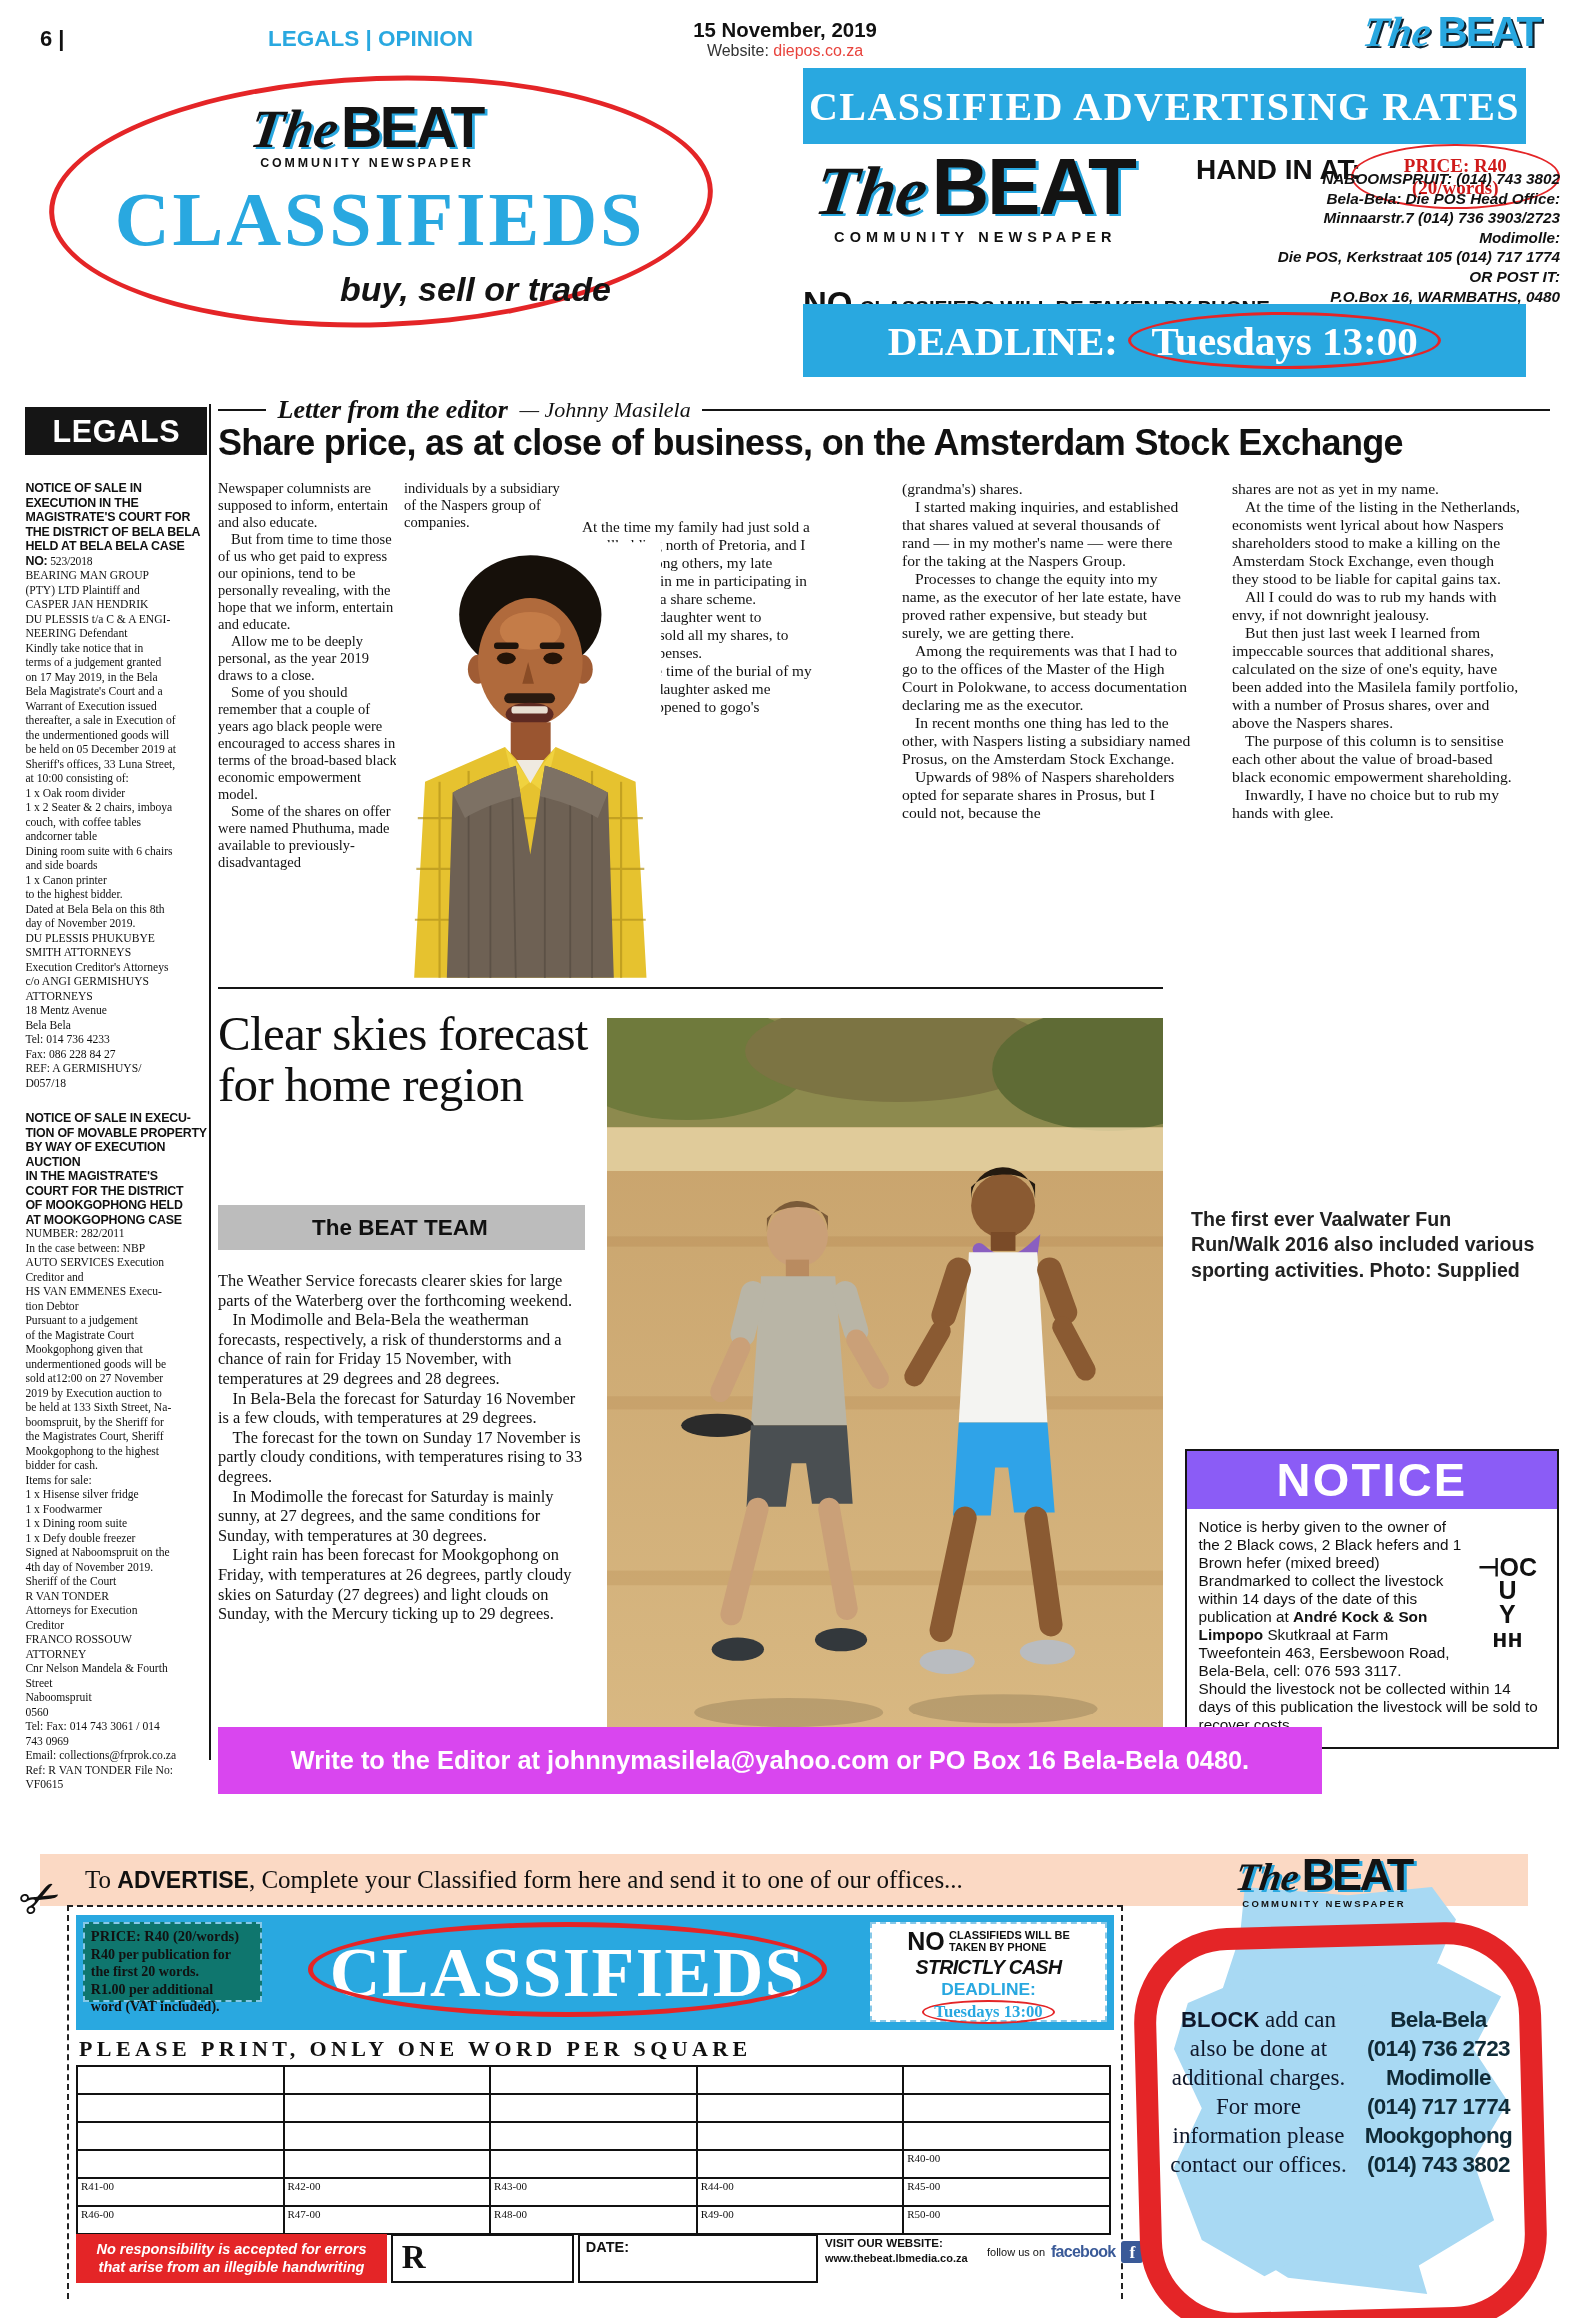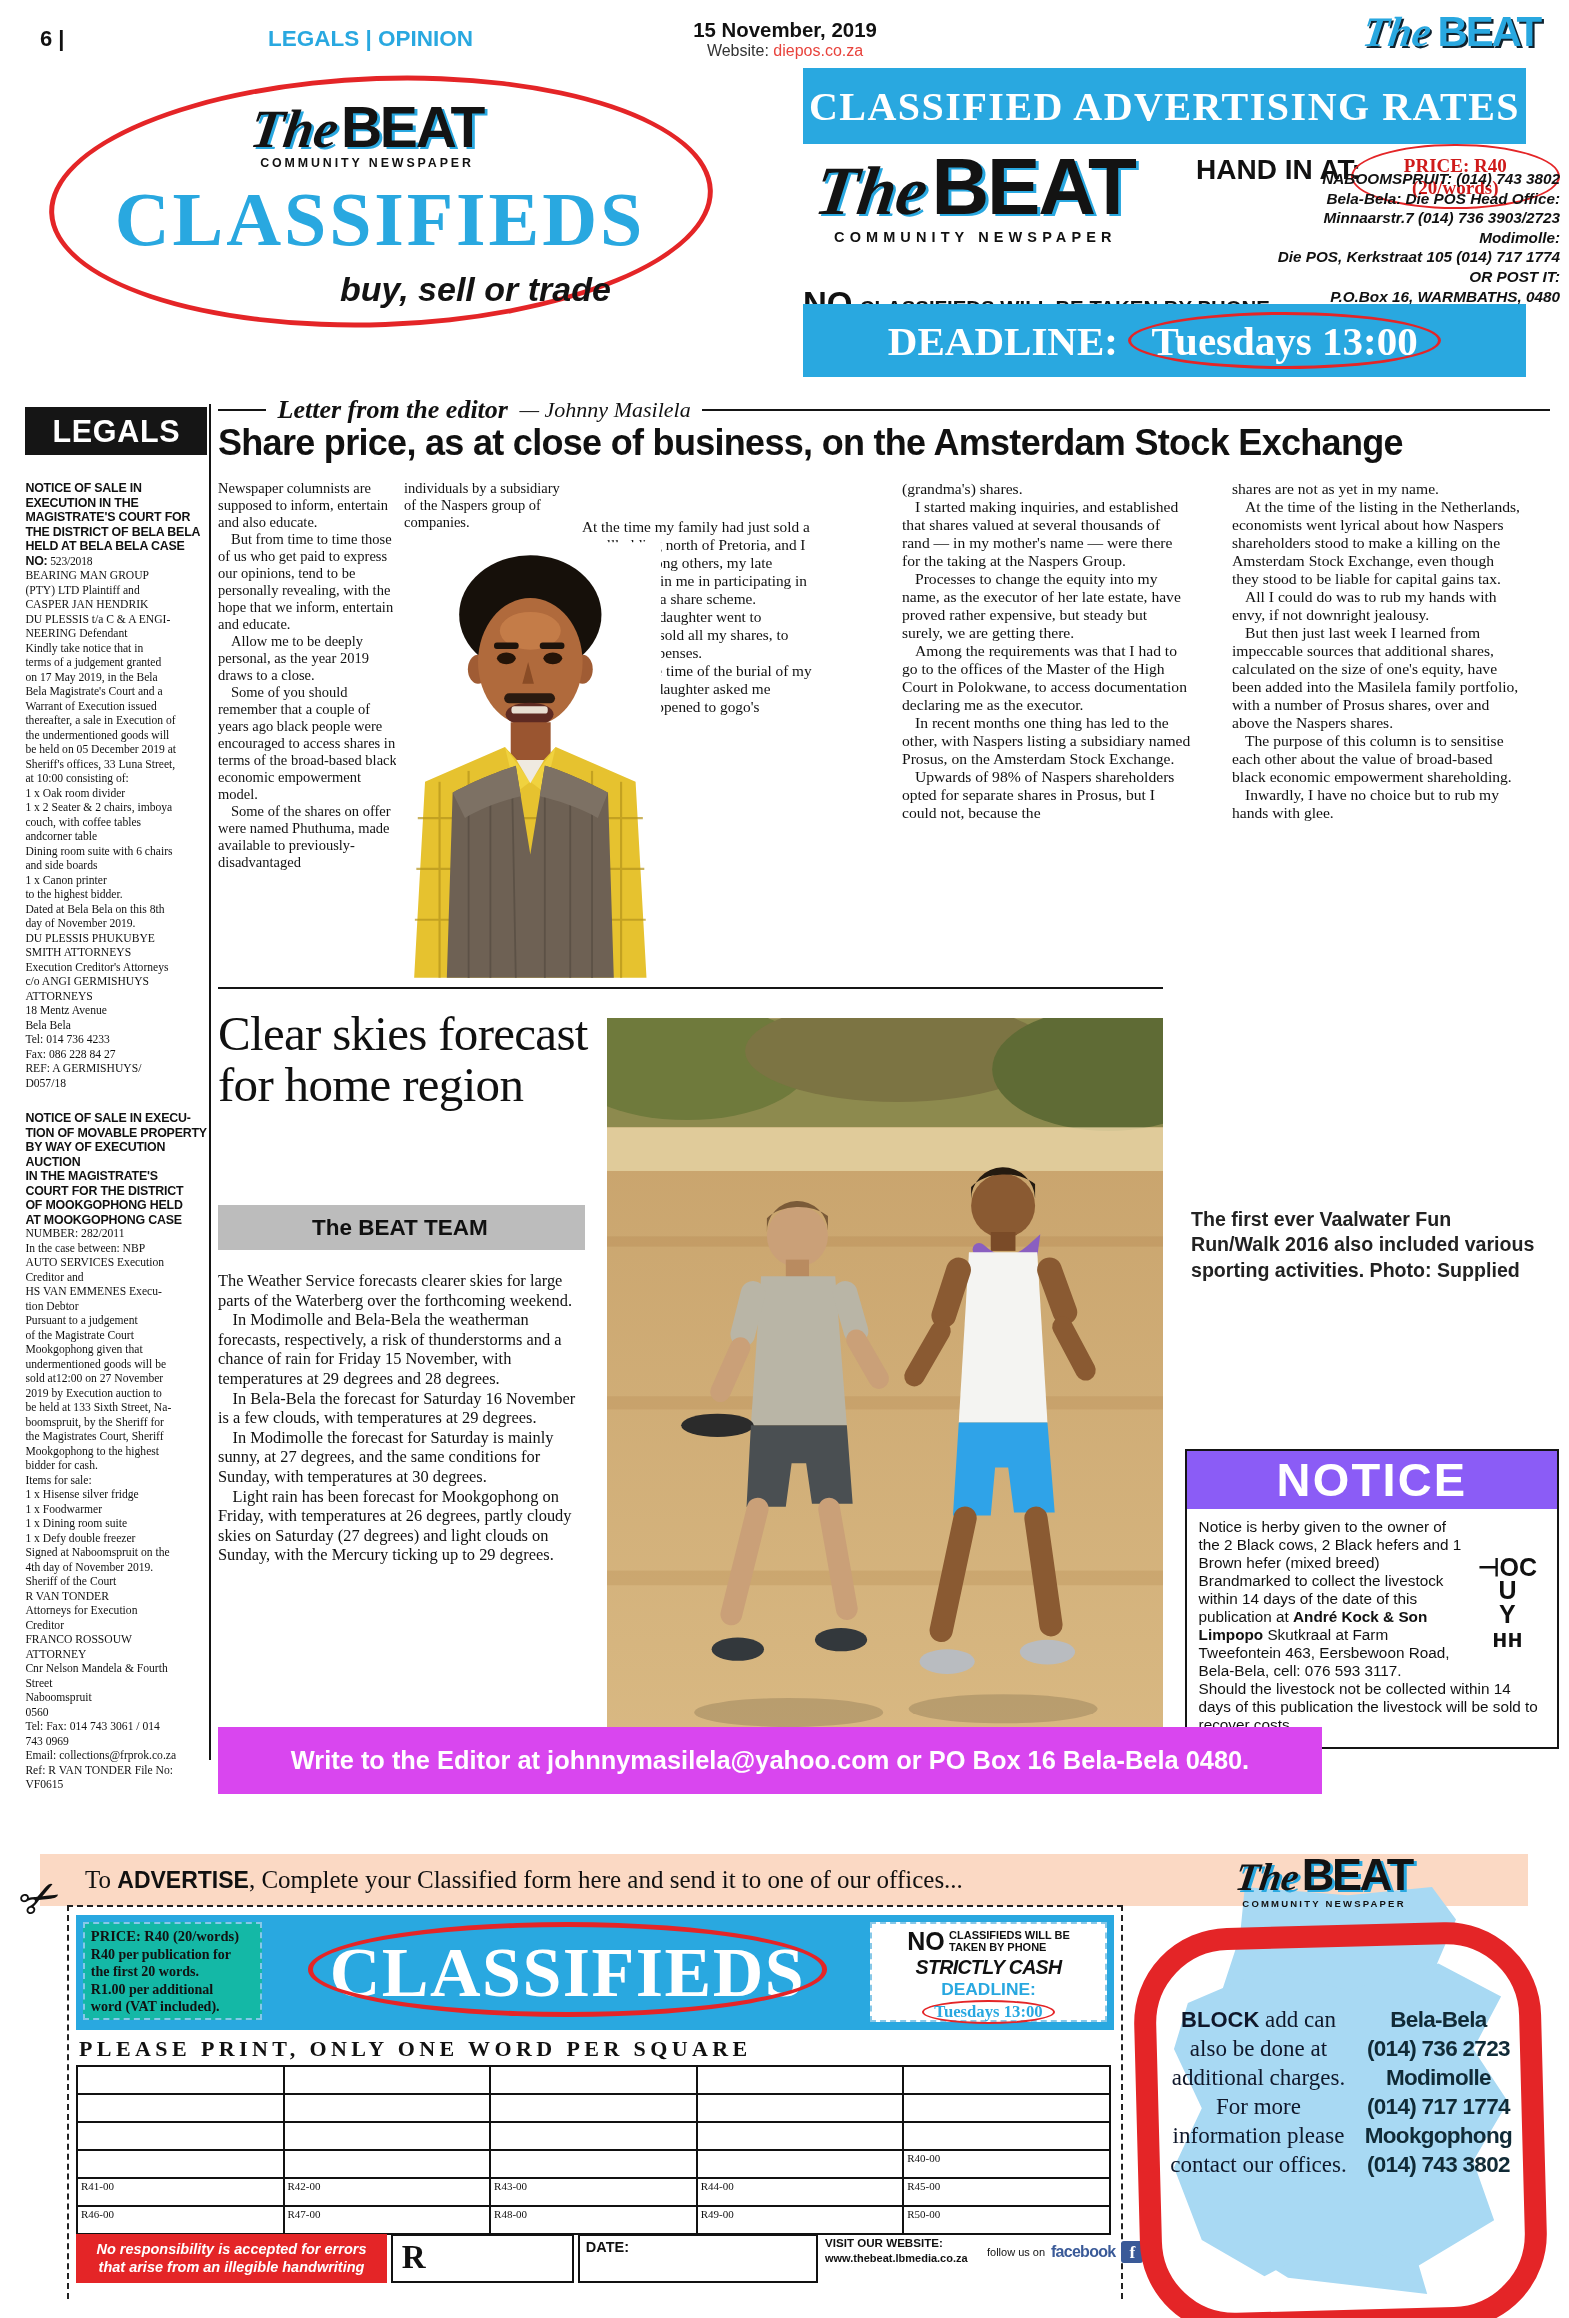--- a/index.html
+++ b/index.html
@@ -126,21 +126,21 @@
   .logo-bottom .beat-the{font-size:39px;}
   .logo-bottom .beat-word{font-size:45px;margin-left:2.9px;}
   .logo-bottom .beat-tag{font-size:9.5px;letter-spacing:2.2px;}
 
   
   .scissors{left:20.4px;top:1870px;font-size:48px;transform:rotate(-28deg);}
   .cut-top{left:67px;top:1905px;width:1056px;border-top:2.9px dashed #222;}
   .cut-left{left:67px;top:1905px;height:394px;border-left:2.9px dashed #222;}
   .cut-right{left:1121px;top:1905px;height:394px;border-left:2.9px dashed #222;}
   .form-banner{left:76px;top:1915px;width:1038px;height:115px;background:#29a8e0;}
-  .fb-price{left:83px;top:1922px;width:179px;height:98px;background:#14b8a6;border:2.2px dashed #86c8e8;
+  .fb-price{left:83px;top:1922px;width:179px;height:80px;background:#0f766e;border:2.2px dashed #86c8e8;
             box-sizing:border-box;padding:4.4px 5.8px;font:bold 14px/17.4px "Liberation Serif",serif;}
   .fb-price .t{font-size:14.5px;}
   .fb-title{left:270px;top:1917px;width:595px;height:111px;display:flex;align-items:center;justify-content:center;}
   .fb-title .txt{position:relative;font:bold 70px "Liberation Serif",serif;color:#fff;letter-spacing:1.5px;}
   .fb-title .txt::before{content:"";position:absolute;left:-22px;right:-22px;top:-10.2px;bottom:-4.4px;
                          border:5.1px solid #e42527;border-radius:50%;}
   .fb-no{left:870px;top:1922px;width:237px;height:100px;background:#fff;border:2.2px dashed #86c8e8;
          box-sizing:border-box;text-align:center;padding-top:2.9px;}
   .fb-no .l1{display:flex;justify-content:center;align-items:center;gap:4.4px;}
   .fb-no .big{font:bold 25px "Liberation Sans",sans-serif;}
@@ -421,20 +421,21 @@
   </div>
 
   <div class="abs mid-rule rule"></div>
 
   <div class="abs wx-head">Clear skies forecast for home region</div>
   <div class="abs wx-byline">The BEAT TEAM</div>
   <div class="abs wx-body">
     <p>The Weather Service forecasts clearer skies for large parts of the Waterberg over the forthcoming weekend.</p>
     <p>In Modimolle and Bela-Bela the weatherman forecasts, respectively, a risk of thunderstorms and a chance of rain for Friday 15 November, with temperatures at 29 degrees and 28 degrees.</p>
     <p>In Bela-Bela the forecast for Saturday 16 November is a few clouds, with temperatures at 29 degrees.</p>
+    <p>The forecast for the town on Sunday 17 November is partly cloudy conditions, with temperatures rising to 33 degrees.</p>
     <p>In Modimolle the forecast for Saturday is mainly sunny, at 27 degrees, and the same conditions for Sunday, with temperatures at 30 degrees.</p>
     <p>Light rain has been forecast for Mookgophong on Friday, with temperatures at 26 degrees, partly cloudy skies on Saturday (27 degrees) and light clouds on Sunday, with the Mercury ticking up to 29 degrees.</p>
   </div>
 
   <div class="abs runners">
     <svg width="556" height="742" viewBox="0 0 765 1020" xmlns="http://www.w3.org/2000/svg">
       <defs>
         <linearGradient id="dirt" x1="0" y1="0" x2="0" y2="1">
           <stop offset="0" stop-color="#c6a069"></stop>
             <stop offset="1" stop-color="#d9b983"></stop>

